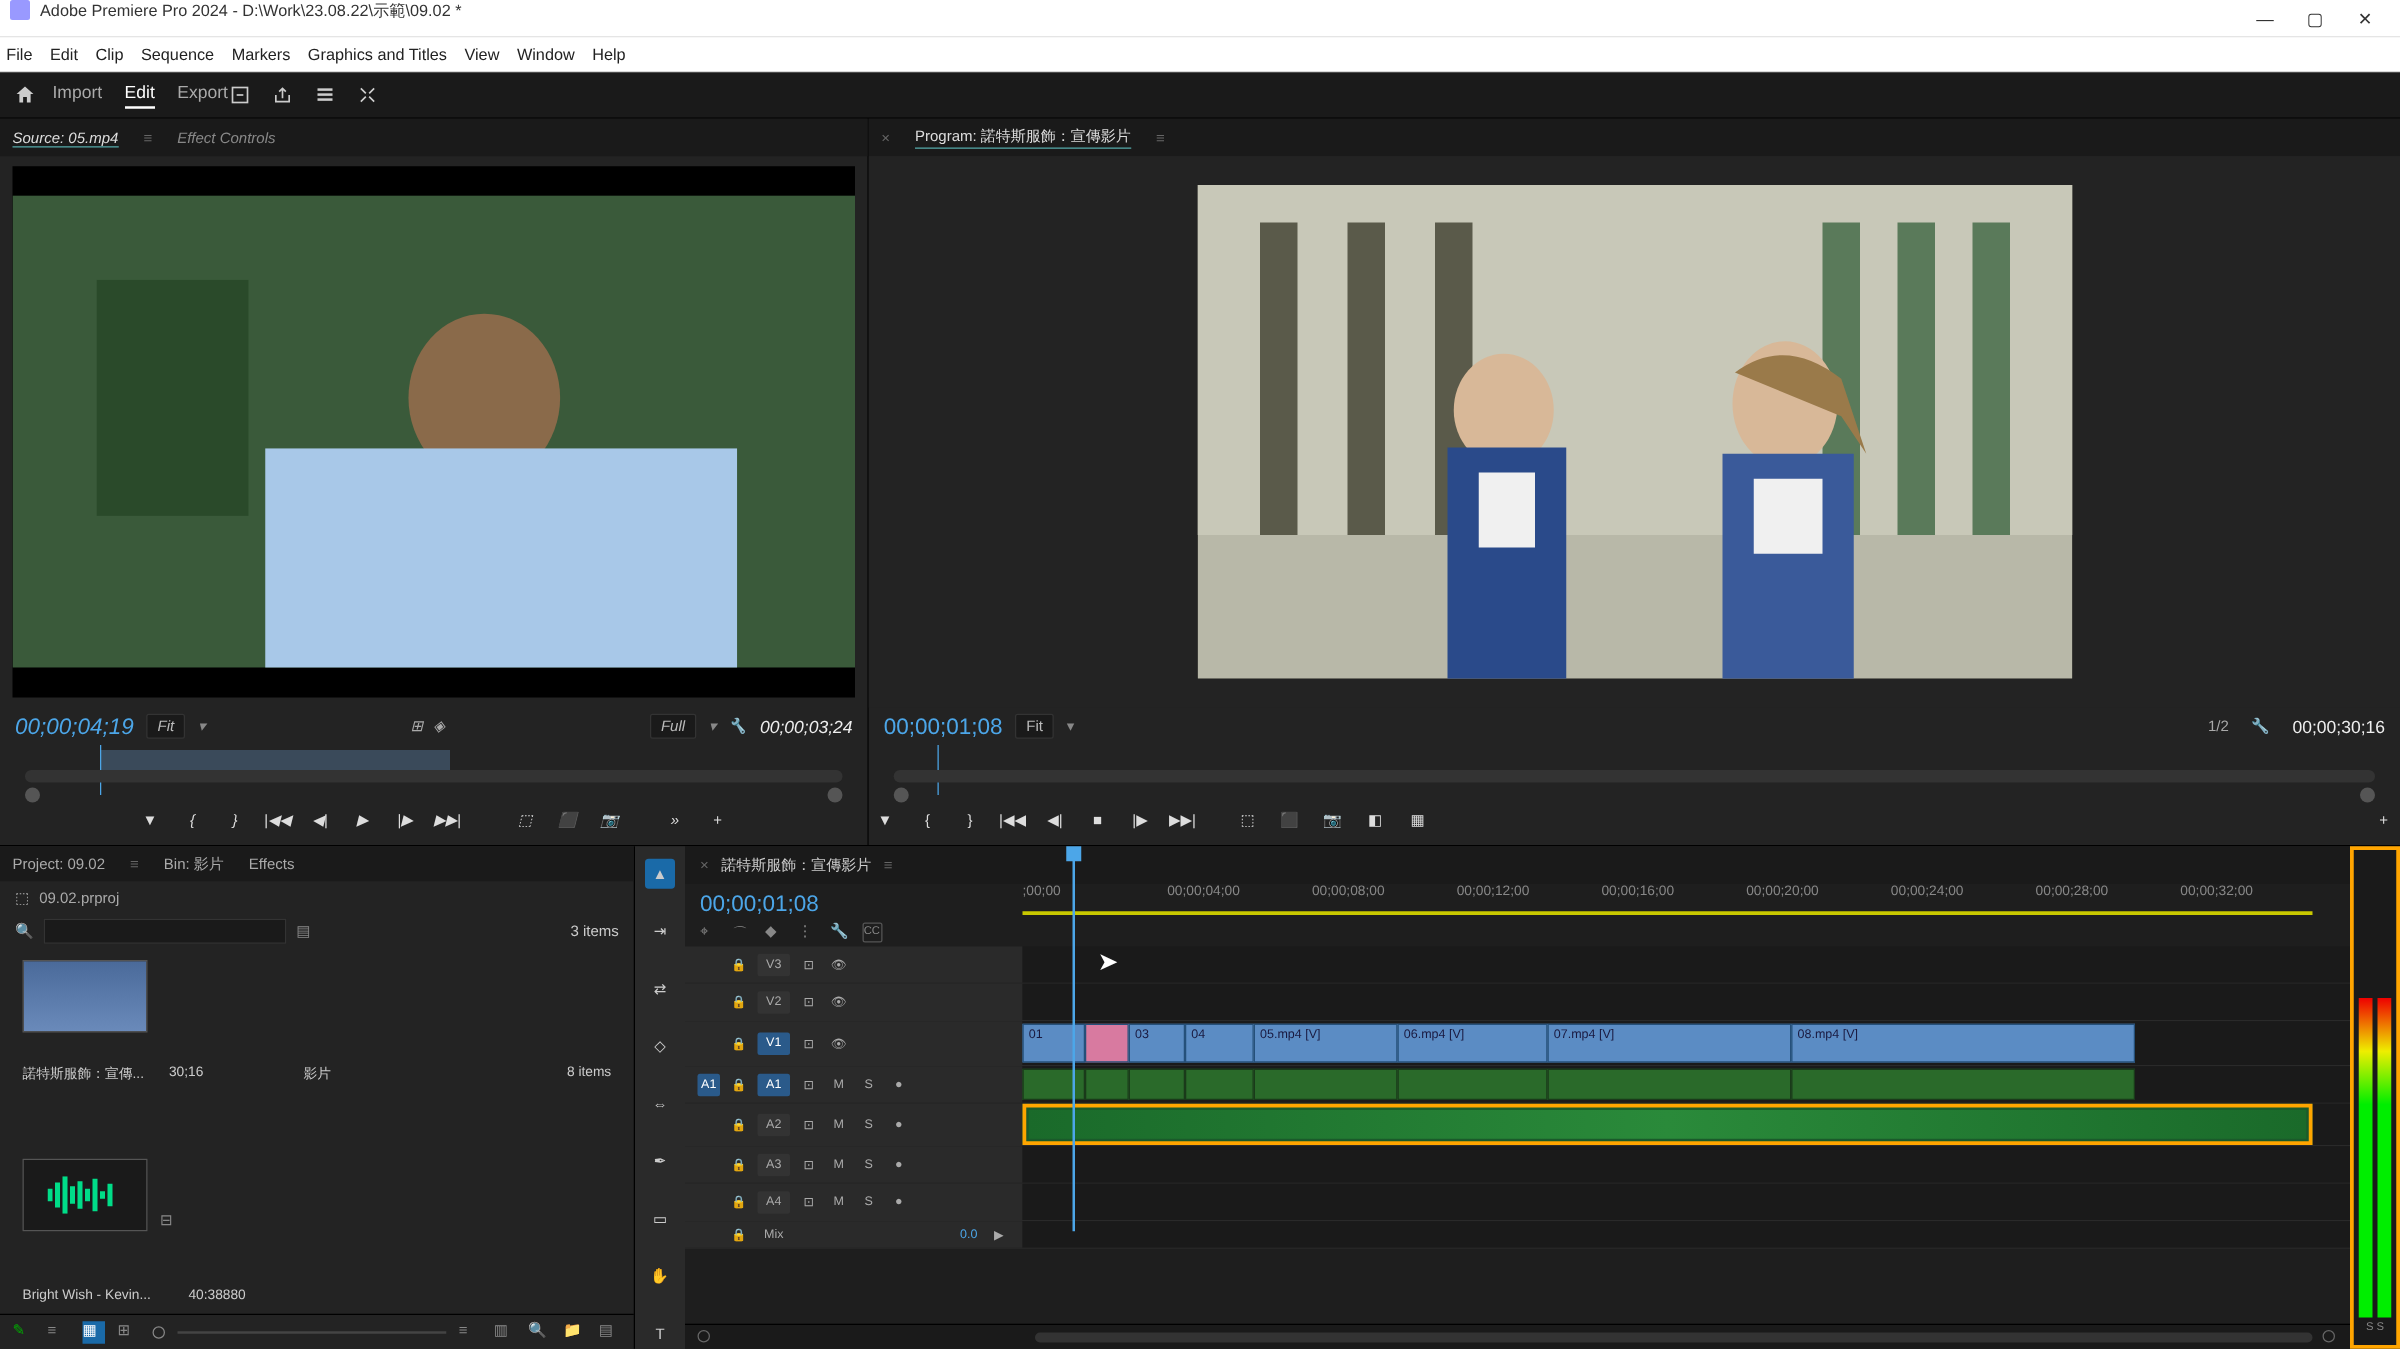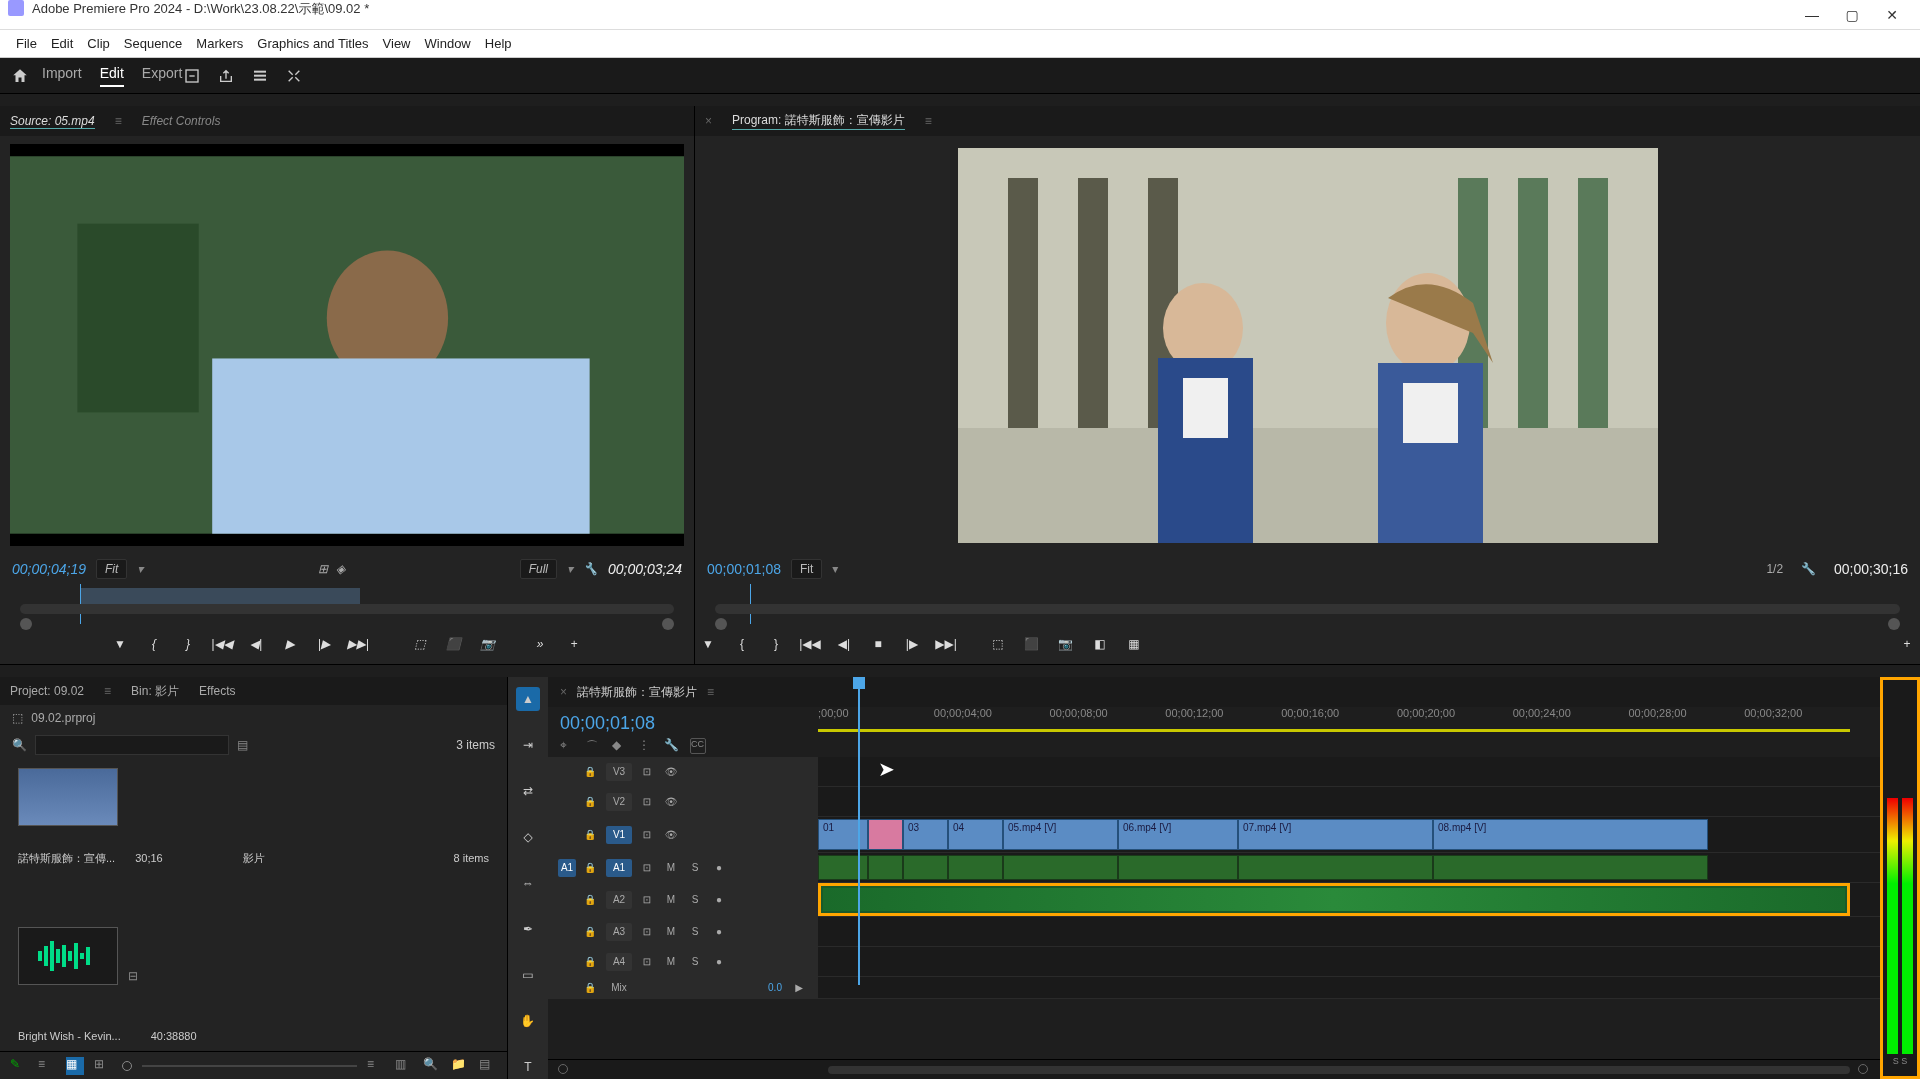--- a/index.html
+++ b/index.html
@@ -1,41 +1,41 @@
 <!DOCTYPE html>
 <html><head>
 <meta charset="utf-8">
 <style>
 * { margin: 0; padding: 0; box-sizing: border-box; font-family: "Segoe UI", Arial, sans-serif; font-size: 12px; user-select: none; }
 body { background: #ffffff; width: 1920px; height: 1080px; overflow: hidden; }
 .titlebar { background: #fff; height: 30px; display: flex; padding: 0 8px; border-bottom: 1px solid #ddd; }
 .titlebar .logo { width: 16px; height: 16px; background: #9999ff; border-radius: 2px; margin-right: 8px; }
 .titlebar .title { flex: 1; font-size: 13px; color: #333; }
 .titlebar .winbtn { width: 40px; height: 30px; display: flex; align-items: center; justify-content: center; color: #333; font-size: 14px; }
-.menubar { background: #fff; height: 28px; display: flex; align-items: center; gap: 14px; padding: 0 16px; border-bottom: 1px solid #ccc; }
+.menubar { background: #fff; height: 28px; display: flex; align-items: center; gap: 14px; padding: 0 5px; border-bottom: 1px solid #ccc; }
 .menubar div { color: #222; font-size: 13px; }
-.app { background: #1e1e1e; color: #ccc; height: 1021px; display: flex; flex-direction: column; gap: 12px; }
+.app { background: #1e1e1e; color: #ccc; height: 1021px; display: flex; flex-direction: column; }
 .topbar { height: 38px; background: #1a1a1a; display: flex; align-items: center; padding: 0 8px; border-bottom: 1px solid #000; }
 .topbar .home-icon { width: 24px; height: 24px; display: flex; align-items: center; justify-content: center; margin-right: 10px; }
 .topbar .tabs { display: flex; gap: 18px; }
 .topbar .tabs div { font-size: 14px; color: #aaa; cursor: pointer; }
 .topbar .tabs .active { color: #fff; border-bottom: 2px solid #fff; padding-bottom: 4px; }
 .topbar .centertitle { flex: 1; text-align: center; font-size: 13px; color: #aaa; }
 .topbar .centertitle .edited { color: #666; font-style: italic; }
 .topbar .ricons { display: flex; gap: 14px; }
 .topbar .ricons div { width: 20px; height: 20px; display: flex; align-items: center; justify-content: center; color: #ccc; }
 .main-upper { display: flex; height: 590px; border-bottom: 1px solid #000; }
 .src-panel { width: 695px; background: #232323; border-right: 1px solid #000; display: flex; flex-direction: column; font-style: italic; }
 .panel-tabs { height: 30px; display: flex; align-items: center; padding: 0 10px; gap: 20px; background: #1a1a1a; }
 .panel-tabs div { font-size: 12px; color: #888; }
 .panel-tabs .active { color: #ddd; border-bottom: 1px solid #5aa; }
 .video-box { flex: 1; margin: 8px 10px; background: #000; position: relative; }
 .video-placeholder { position: absolute; inset: 0; display: flex; align-items: center; justify-content: center; }
 .vid-btm-bar { height: 30px; display: flex; align-items: center; padding: 0 12px; gap: 10px; }
-.tc { color: #4ca6e8; font-size: 14px; }
+.tc { color: #4ca6e8; font-size: 18px; }
 .tc-white { color: #eee; font-size: 14px; }
 .fit-dd { background: #1a1a1a; padding: 2px 8px; border: 1px solid #333; color: #bbb; border-radius: 2px; }
 .scrubber { height: 40px; padding: 0 12px; position: relative; }
 .scrub-track { height: 10px; background: #333; position: absolute; top: 20px; left: 20px; right: 20px; border-radius: 5px; }
 .scrub-fill { position: absolute; top: 4px; left: 80px; width: 280px; height: 18px; background: #3a4a5a; }
 .playhead-s { position: absolute; top: 0; left: 80px; width: 1px; height: 40px; background: #4ca6e8; }
 .transport { height: 40px; display: flex; align-items: center; justify-content: center; gap: 8px; }
 .tbtn { width: 26px; height: 26px; display: flex; align-items: center; justify-content: center; color: #ddd; }
 .prog-panel { flex: 1; background: #232323; display: flex; flex-direction: column; }
 .prog-video { flex: 1; background: #232323; display: flex; align-items: center; justify-content: center; }

